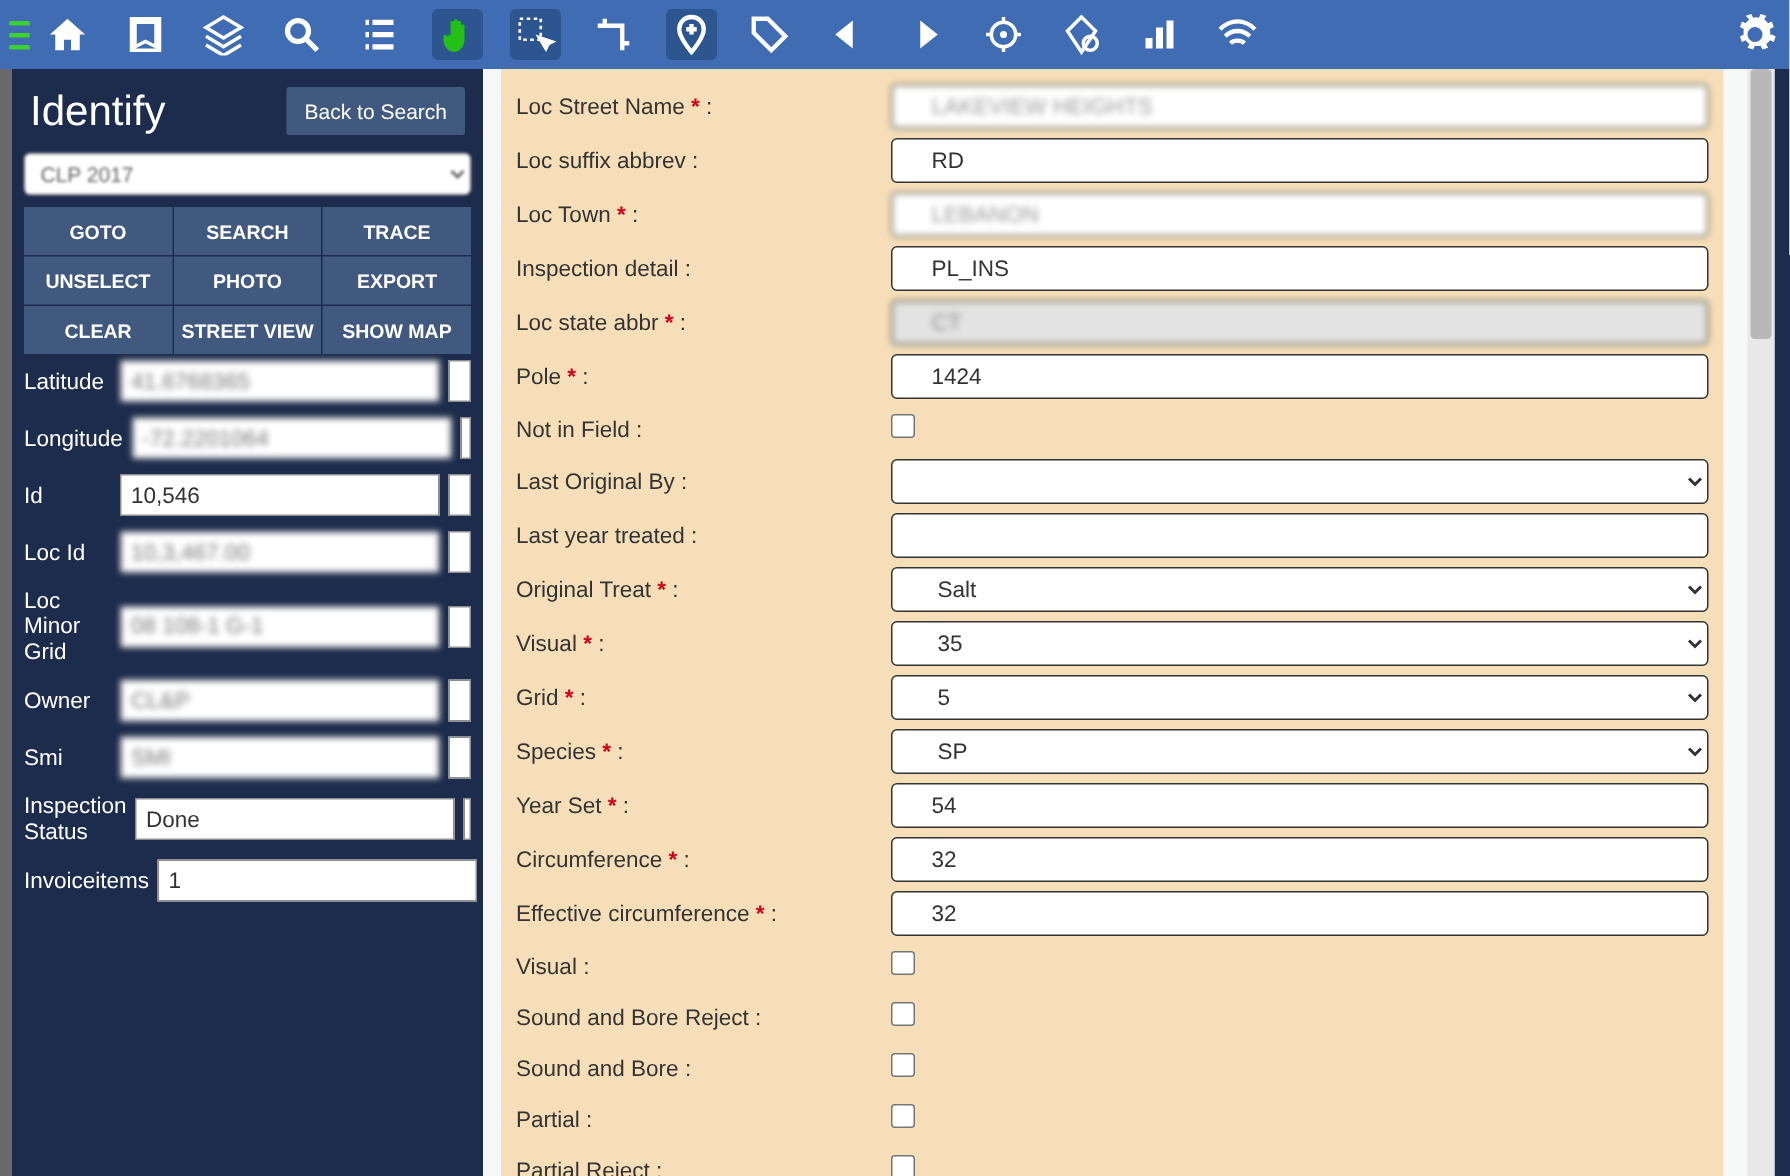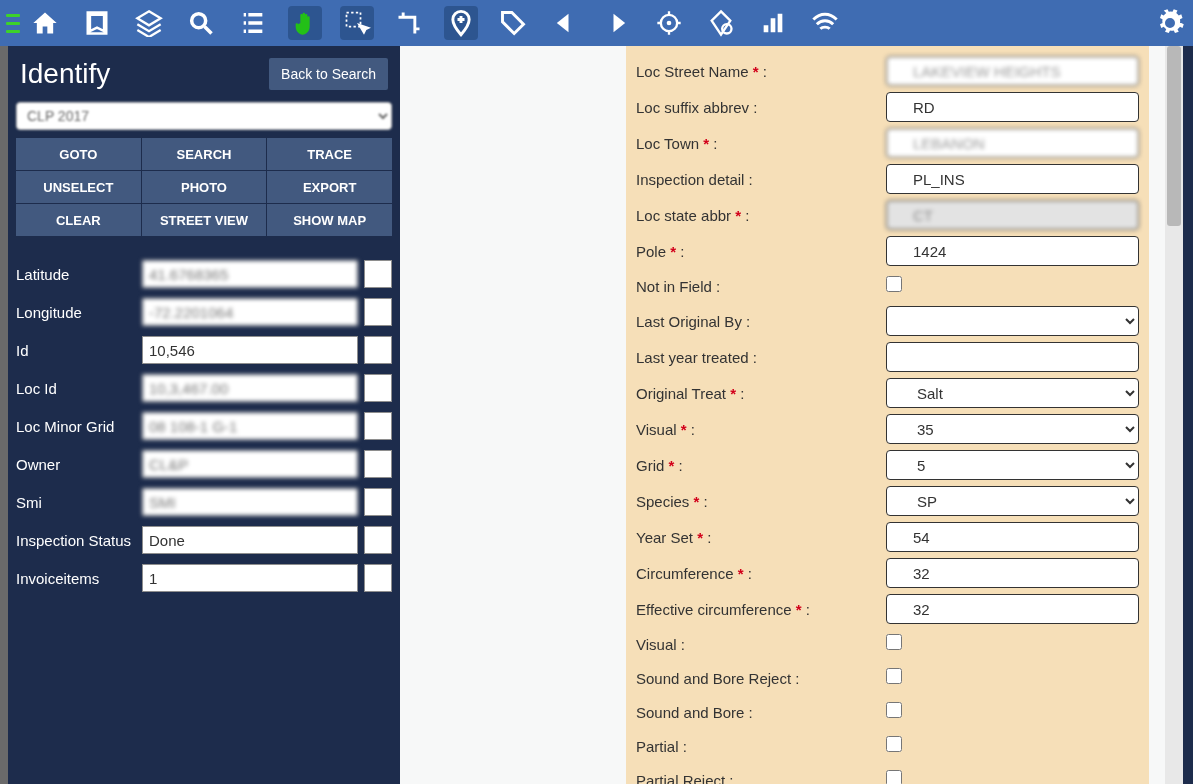--- a/index.html
+++ b/index.html
@@ -15,33 +15,33 @@
   .tb-btn.active { background:#2d5590; }
   .tb-btn svg { width:28px; height:28px; fill:#fff; }
   .tb-btn.active svg.hand { fill:#23c017; }
   .tb-spacer { flex:1; }
   .gear-btn { width:34px; height:34px; display:flex; align-items:center; justify-content:center; }
   .gear-btn svg { width:30px; height:30px; fill:#fff; }
 
   
   .main { display:flex; width:100%; height:calc(784px - 46px); }
   .left-strip { width:8px; background:#6a6a6a; }
-  .sidebar { width:392px; background:#1d2c4c; color:#fff; display:flex; flex-direction:column; }
-  .content { flex:1; background:#f7f8f8; display:flex; flex-direction:column;align-items:flex-end; }
+  .sidebar { width:314px; background:#1d2c4c; color:#fff; display:flex; flex-direction:column; }
+  .content { flex:1; background:#f7f8f8; display:flex; flex-direction:column; }
   .right-strip { width:10px; background:#1d2c4c; }
 
   
   .side-header { display:flex; align-items:center; justify-content:space-between; padding:12px 12px 12px 12px; }
   .side-title { font-size:28px; font-weight:400; color:#fff; }
   .back-btn { background:#42597f; color:#fff; border:none; padding:8px 12px; font-size:14px; border-radius:2px; cursor:pointer; }
 
   .side-select-wrap { padding:0 8px 8px 8px; }
   .side-select { width:100%; height:28px; border:1px solid #b6b6b6; border-radius:4px; background:#fff; color:#666; font-size:14px; padding-left:6px; filter:blur(1.2px); }
 
-  .action-grid { display:grid; grid-template-columns: repeat(3, 1fr); grid-auto-rows:32px; gap:1px; padding:0 8px 24px 8px; }
+  .action-grid { display:grid; grid-template-columns: repeat(3, 1fr); grid-auto-rows:32px; gap:1px; padding:0 8px 4px 8px; }
   .action-btn { background:#42597f; border:none; color:#fff; font-size:13px; font-weight:bold; cursor:pointer; }
 
   .kv-area { padding:0 8px; font-size:15px; }
   .kv-row { display:flex; align-items:center; gap:6px; margin-bottom:10px; }
   .kv-label { width:120px; color:#fff; font-size:15px; }
   .kv-input { flex:1; height:28px; border:1px solid #8e8e8e; background:#fff; color:#333; padding:0 6px; font-size:15px; }
   .kv-box { width:28px; height:28px; border:1px solid #8e8e8e; background:#fff; }
   .blur { filter:blur(2px); color:#777; }
 
   

